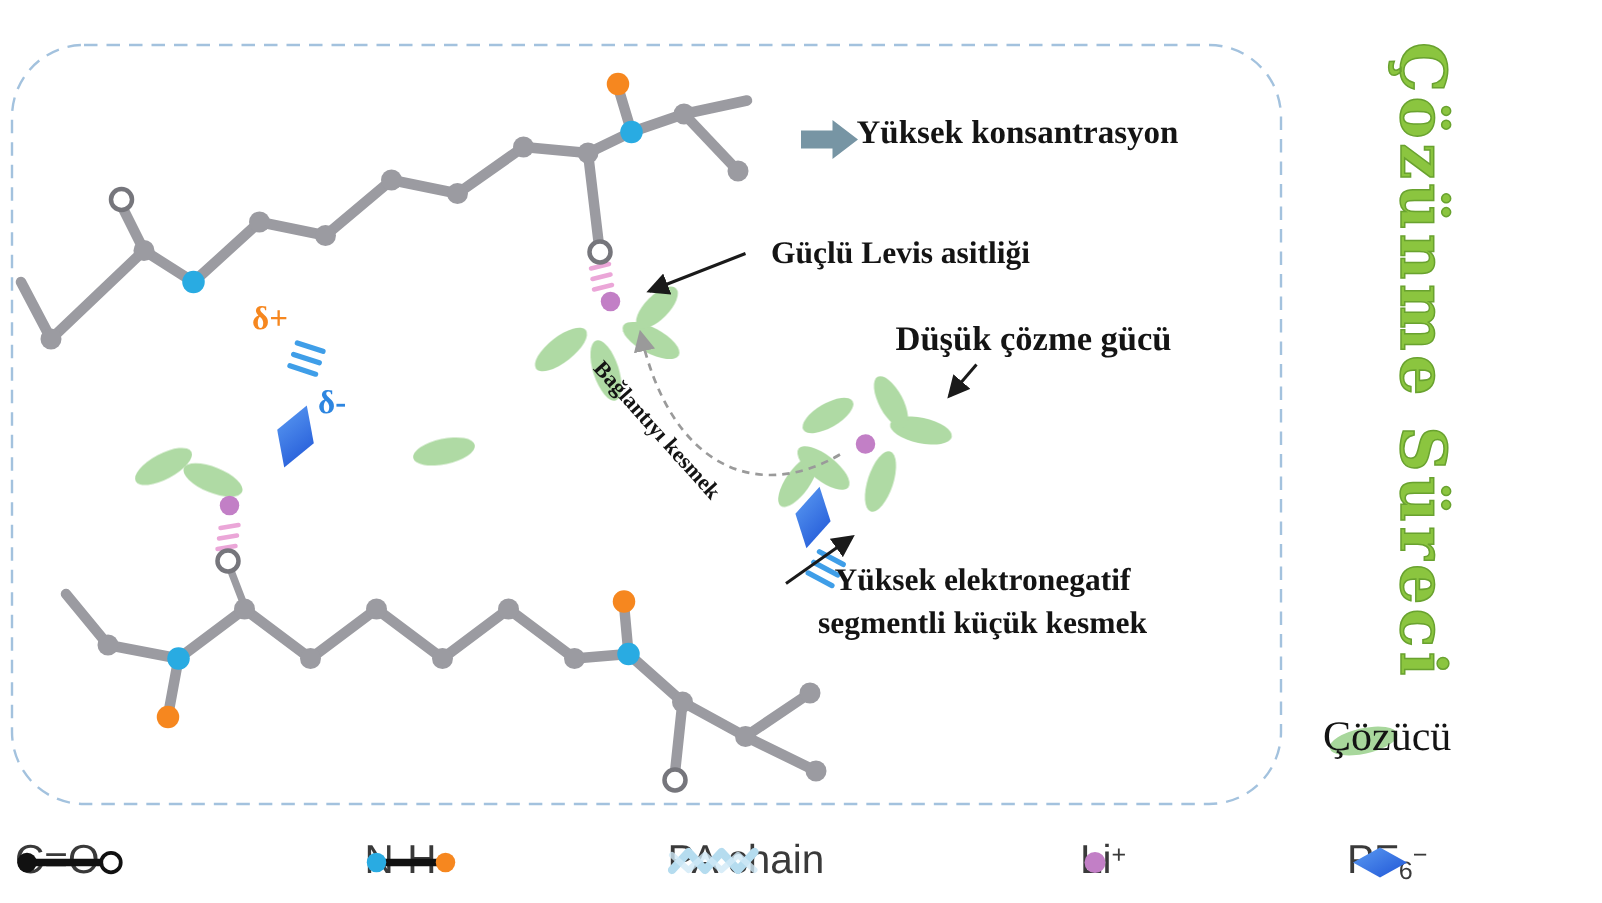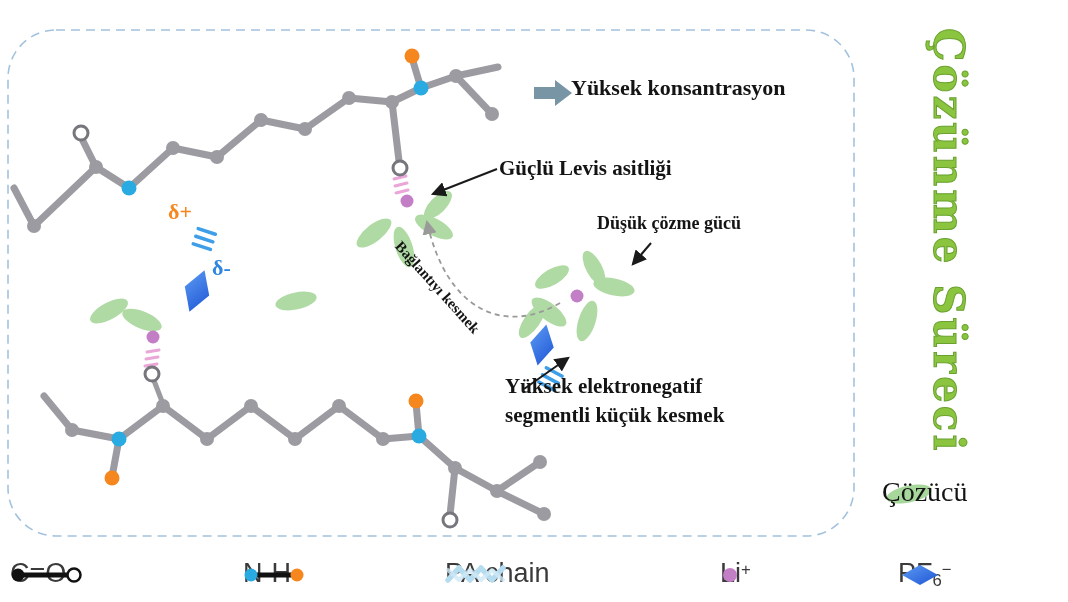--- a/index.html
+++ b/index.html
@@ -1,24 +1,24 @@
 <!DOCTYPE html>
 <html><head>
 <meta charset="utf-8">
 <style>
   html,body{margin:0;padding:0;background:#ffffff;}
   .stage{position:relative;width:1068px;height:602px;background:#ffffff;overflow:hidden;
          font-family:"Liberation Serif",serif;}
   .stage svg{position:absolute;left:0;top:0;}
   .ann{position:absolute;font-weight:bold;color:#141414;white-space:nowrap;}
   .t-highconc{left:571px;top:75px;font-size:22px;}
-  .t-lewis{left:499px;top:156px;font-size:21px;}
-  .t-low{left:597px;top:213px;font-size:18px;}
+  .t-lewis{left:514px;top:156px;font-size:21px;}
+  .t-low{left:597px;top:213px;font-size:23px;}
   .t-break{left:404px;top:238px;font-size:15px;transform:rotate(48deg);transform-origin:left top;}
-  .t-elec{left:505px;top:372px;width:300px;font-size:21px;line-height:29px;white-space:normal;}
+  .t-elec{left:505px;top:372px;width:300px;text-align:center;font-size:21px;line-height:29px;white-space:normal;}
   .t-dplus{left:168px;top:199px;font-size:22px;color:#f6871f;}
   .t-dminus{left:212px;top:255px;font-size:22px;color:#2e86e0;}
   .vtitle{position:absolute;left:924px;top:28px;height:440px;
           writing-mode:vertical-rl;text-orientation:mixed;
           font-family:"DejaVu Serif",serif;font-weight:bold;font-size:42px;
           letter-spacing:3px;color:#8bc53f;-webkit-text-stroke:1px #69a22f;white-space:nowrap;}
   .solvent-item{position:absolute;left:882px;top:476px;display:flex;align-items:flex-end;gap:12px;
                 font-size:28px;color:#141414;}
   .legend-item{position:absolute;top:558px;display:flex;align-items:center;gap:13px;
                font-family:"Liberation Sans",sans-serif;font-size:27px;color:#3a3a3a;}

